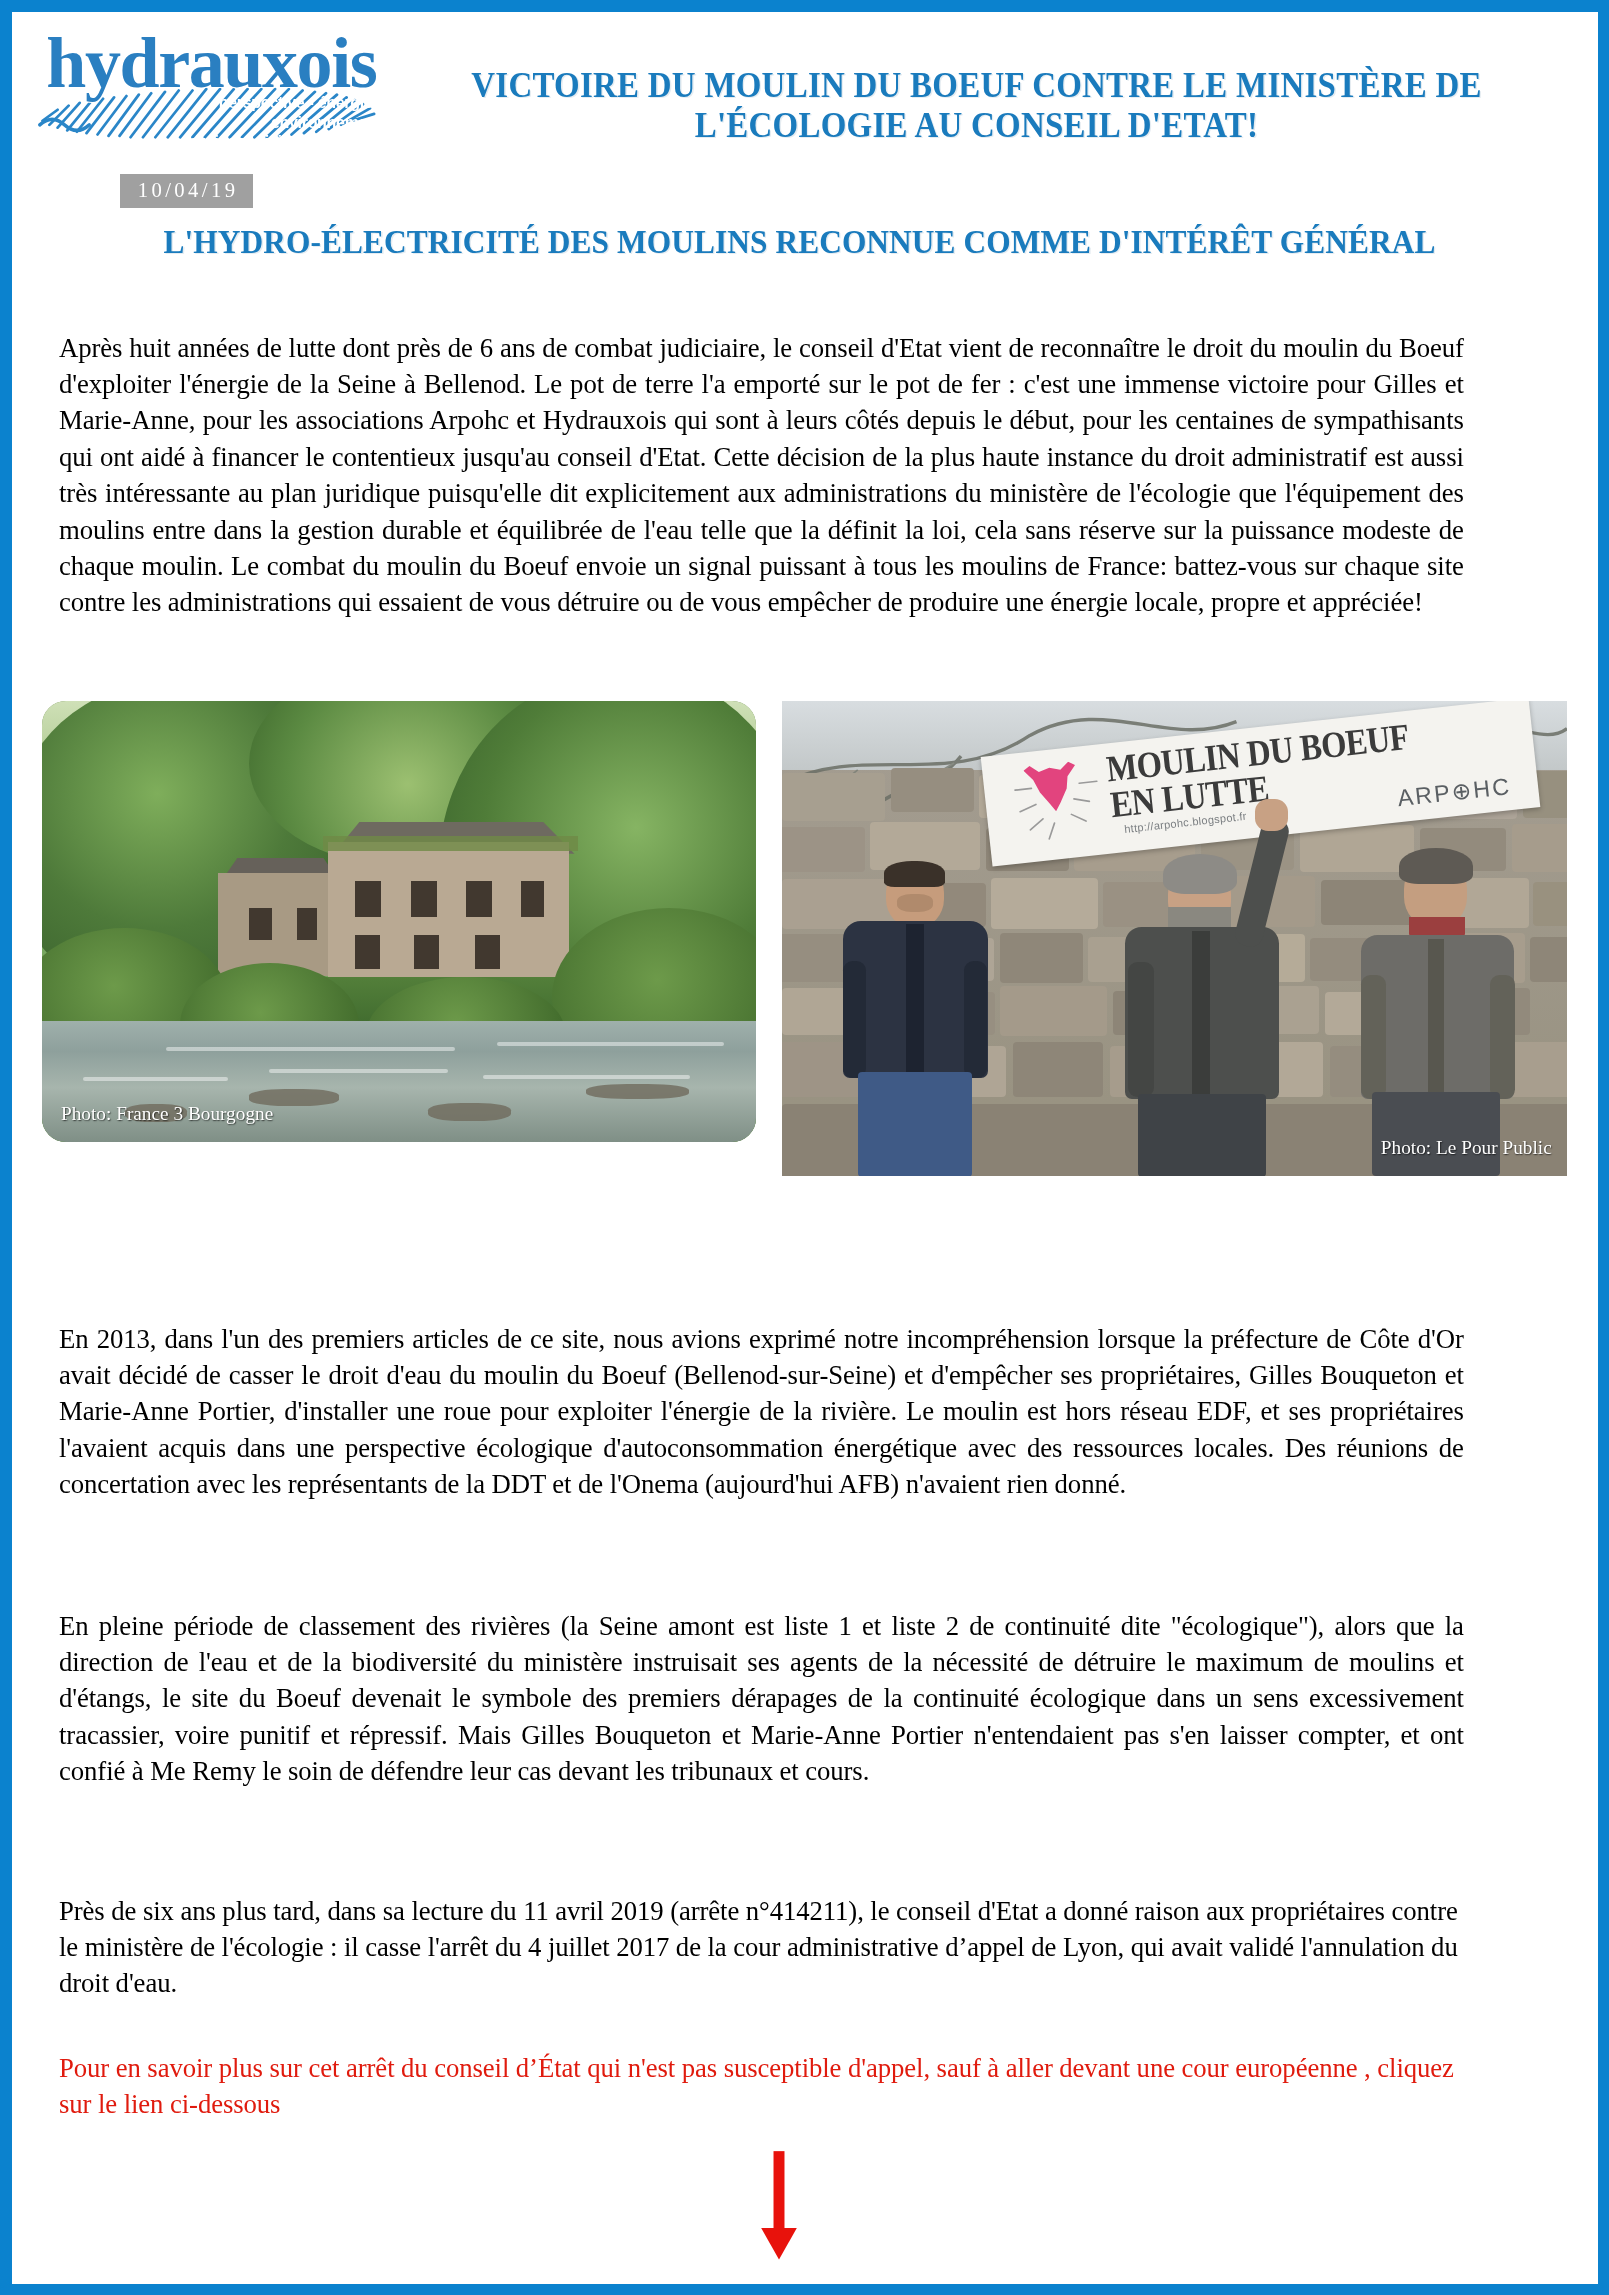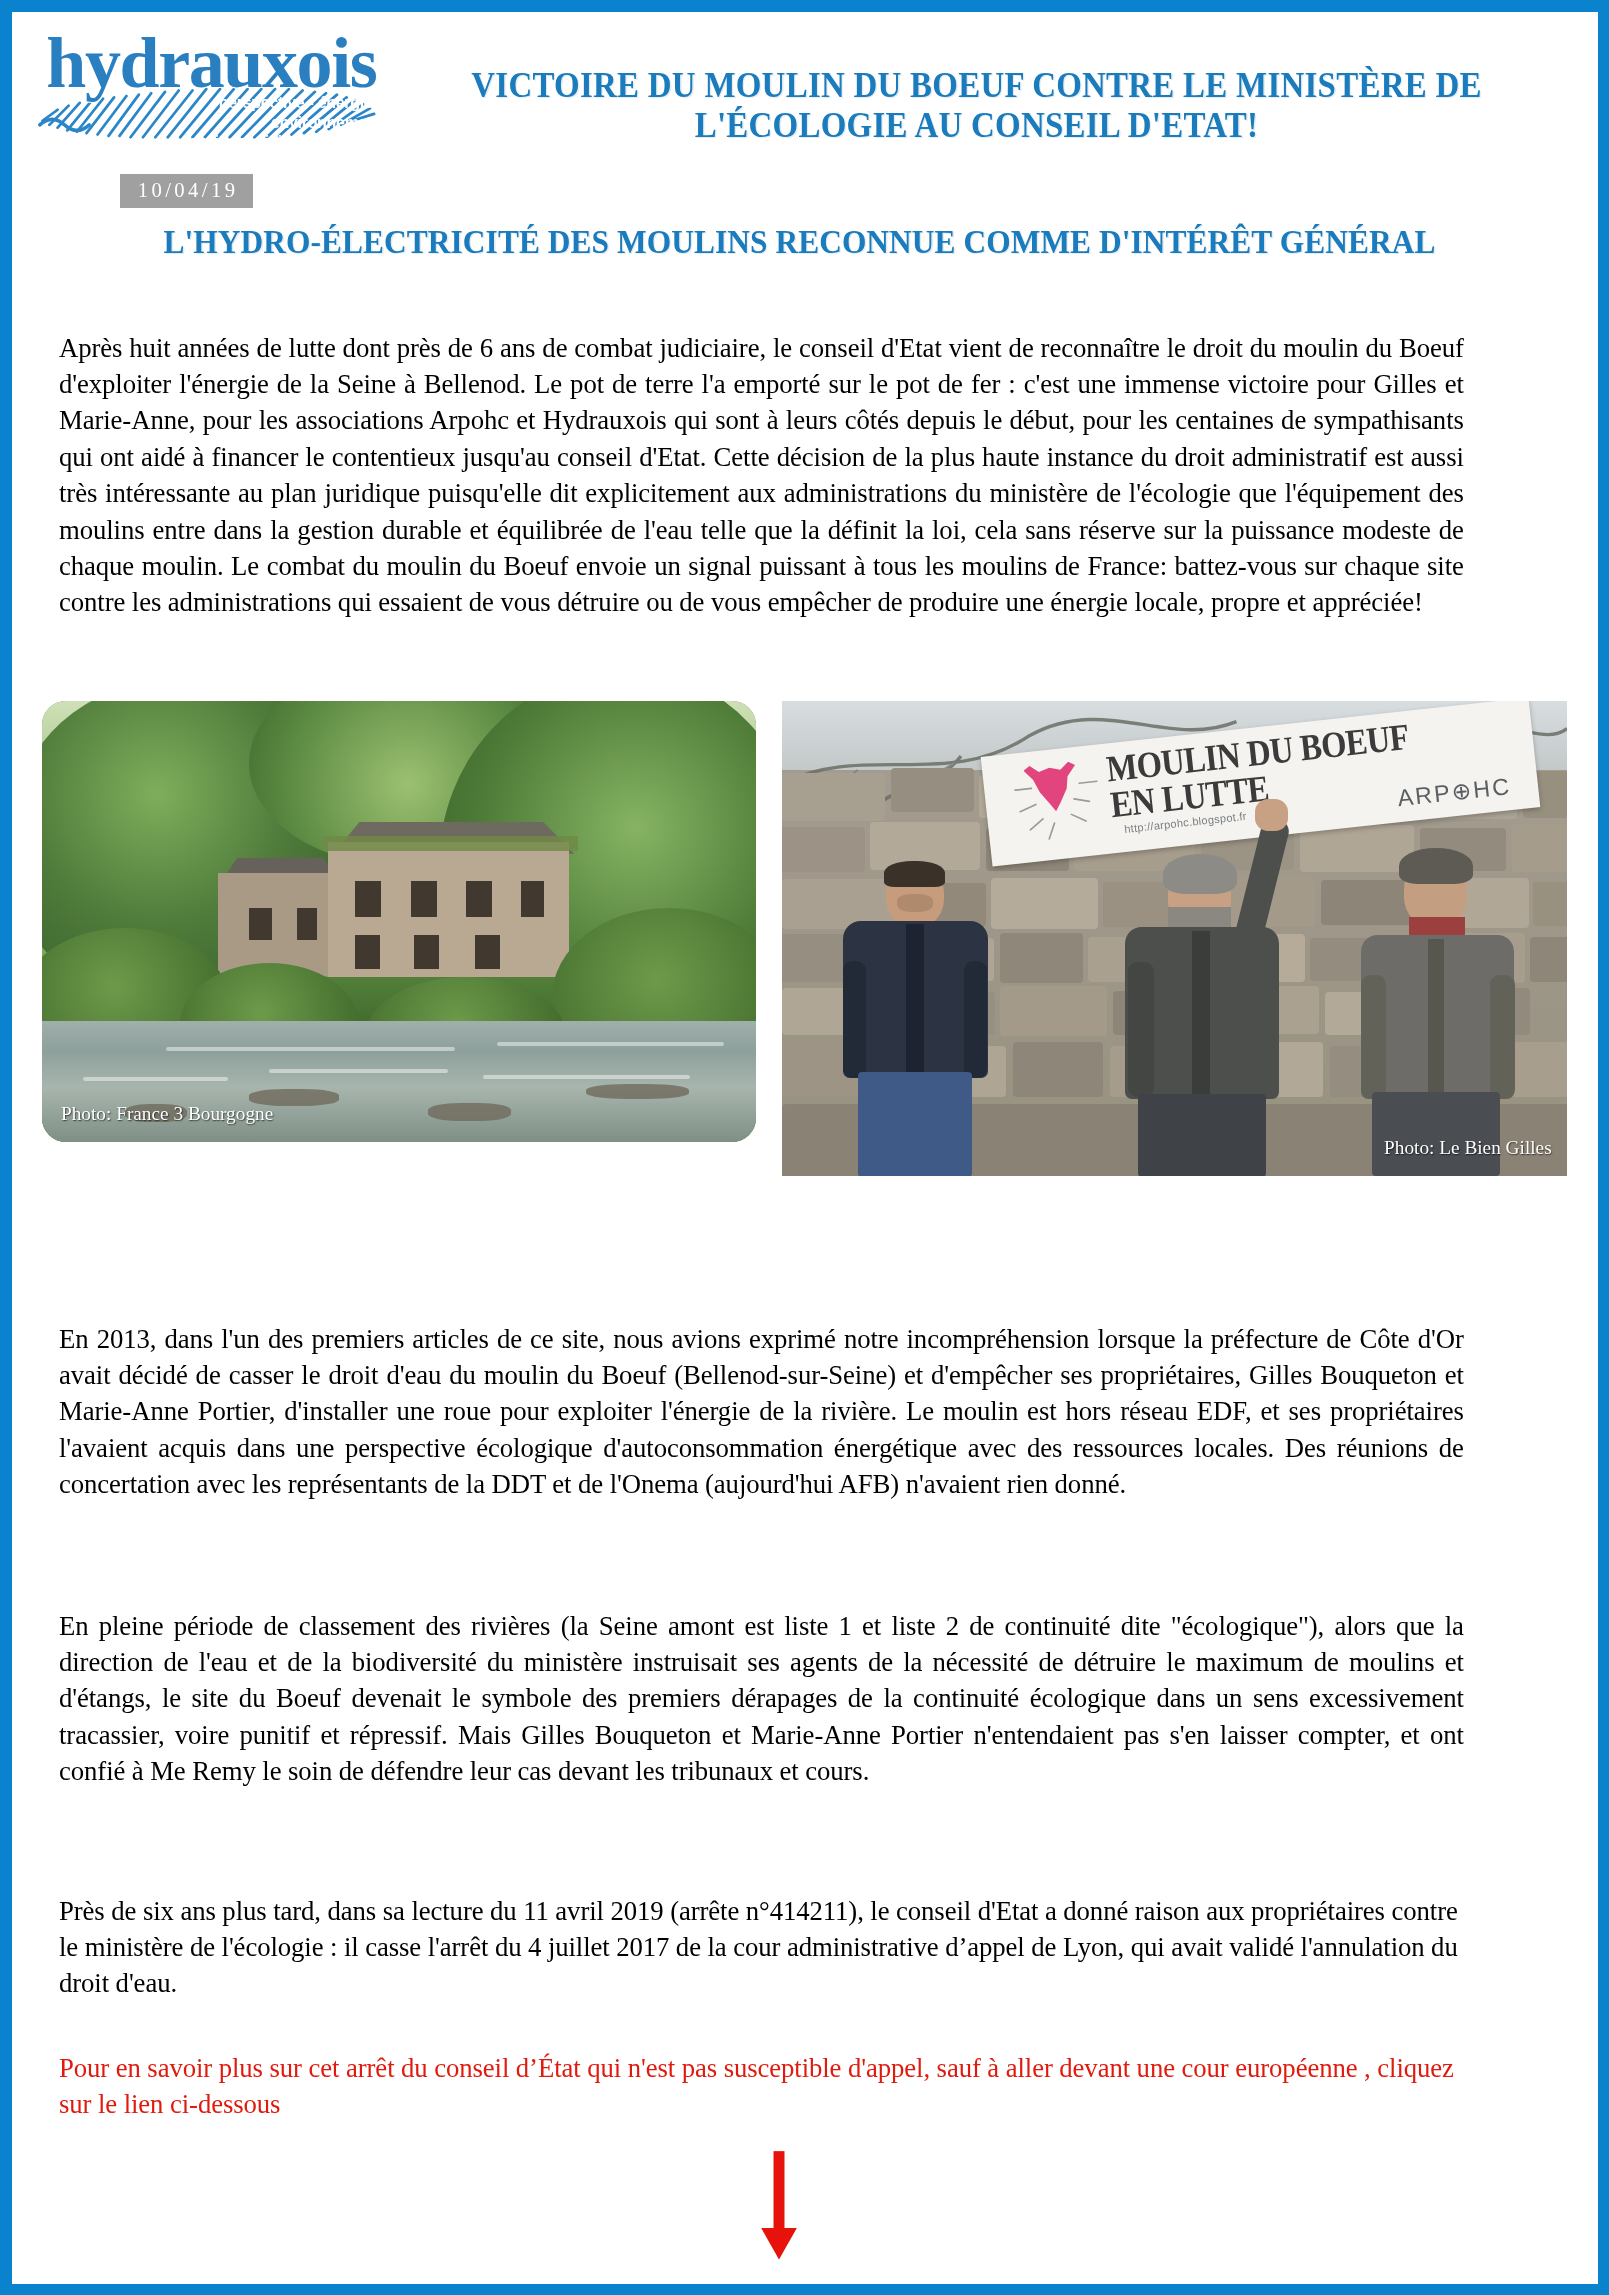--- a/index.html
+++ b/index.html
@@ -416,21 +416,21 @@
       <div style="position:absolute;left:45px;top:15px;width:63px;height:68px;background:#c49e80;border-radius:44%;"></div>
       <div style="position:absolute;left:40px;top:4.1px;width:74px;height:36px;background:#5e5a54;border-radius:50% 50% 26% 26%;"></div>
       <div style="position:absolute;left:50px;top:73px;width:56px;height:30px;background:#9b3f3f;border-radius:0 0 46% 46%;"></div>
       <div style="position:absolute;left:2.8px;top:91px;width:153px;height:164px;background:#6d6c68;border-radius:16.5px 16.5px 6.9px 6.9px;"></div>
       <div style="position:absolute;left:69px;top:95px;width:16.5px;height:158px;background:#58574f;"></div>
       <div style="position:absolute;left:2.8px;top:131px;width:25px;height:124px;background:#636259;border-radius:9.6px;"></div>
       <div style="position:absolute;left:131px;top:131px;width:25px;height:124px;background:#636259;border-radius:9.6px;"></div>
       <div style="position:absolute;left:13.8px;top:248px;width:128px;height:84px;background:#4a4d52;border-radius:4.1px;"></div>
     </div>
 
-    <div class="credit">Photo: Le Bien Gilles</div>
+    <div class="credit">Photo: Le Pour Public</div>
   </div>
 
 
   <p class="body" style="top:1309px;">En 2013, dans l'un des premiers articles de ce site, nous avions exprimé notre incompréhension lorsque la préfecture de Côte d'Or avait décidé de casser le droit d'eau du moulin du Boeuf (Bellenod-sur-Seine) et d'empêcher ses propriétaires, Gilles Bouqueton et Marie-Anne Portier, d'installer une roue pour exploiter l'énergie de la rivière. Le moulin est hors réseau EDF, et ses propriétaires l'avaient acquis dans une perspective écologique d'autoconsommation énergétique avec des ressources locales. Des réunions de concertation avec les représentants de la DDT et de l'Onema (aujourd'hui AFB) n'avaient rien donné.</p>
   <p class="body" style="top:1596px;">En pleine période de classement des rivières (la Seine amont est liste 1 et liste 2 de continuité dite "écologique"), alors que la direction de l'eau et de la biodiversité du ministère instruisait ses agents de la nécessité de détruire le maximum de moulins et d'étangs, le site du Boeuf devenait le symbole des premiers dérapages de la continuité écologique dans un sens excessivement tracassier, voire punitif et répressif. Mais Gilles Bouqueton et Marie-Anne Portier n'entendaient pas s'en laisser compter, et ont confié à Me Remy le soin de défendre leur cas devant les tribunaux et cours.</p>
   <p class="body last-left" style="top:1881px;">Près de six ans plus tard, dans sa lecture du 11 avril 2019 (arrête n°414211), le conseil d'Etat a donné raison aux propriétaires contre le ministère de l'écologie : il casse l'arrêt du 4 juillet 2017 de la cour administrative d’appel de Lyon, qui avait validé l'annulation du droit d'eau.</p>
   <p class="body red last-left" style="top:2038px;">Pour en savoir plus sur cet arrêt du conseil d’État qui n'est pas susceptible d'appel, sauf à aller devant une cour européenne , cliquez sur le lien ci-dessous</p>
 
   <svg id="down-arrow" viewBox="0 0 70 160">
     <rect x="27" y="0" width="16" height="118" fill="#e8120c"></rect>

